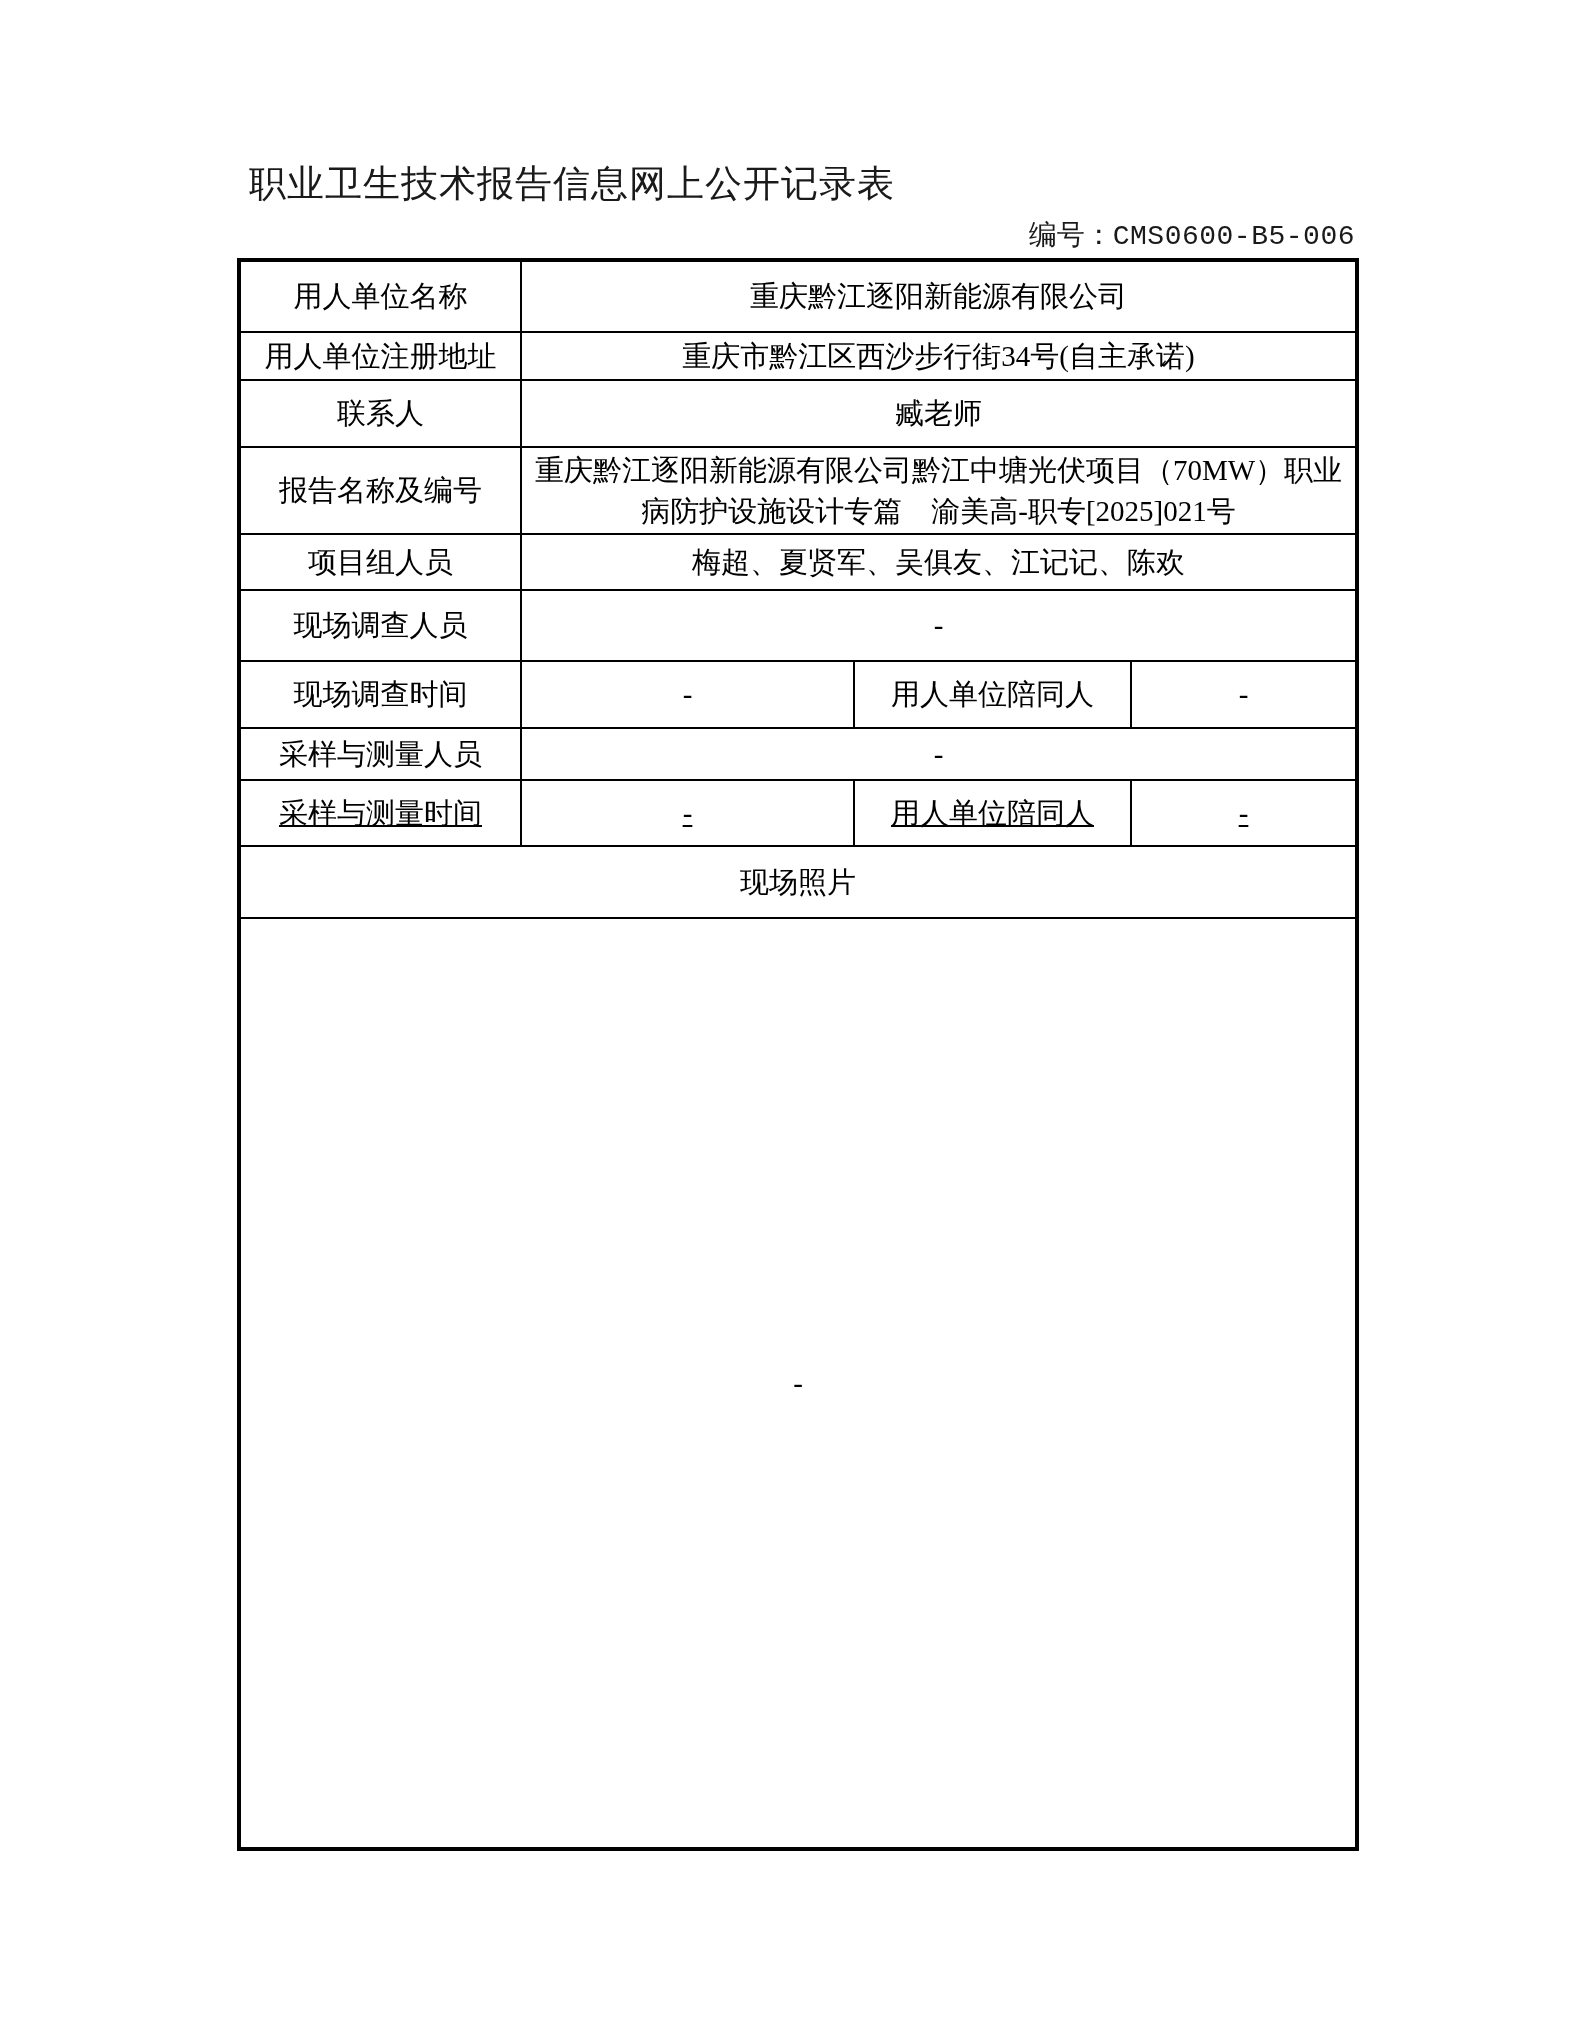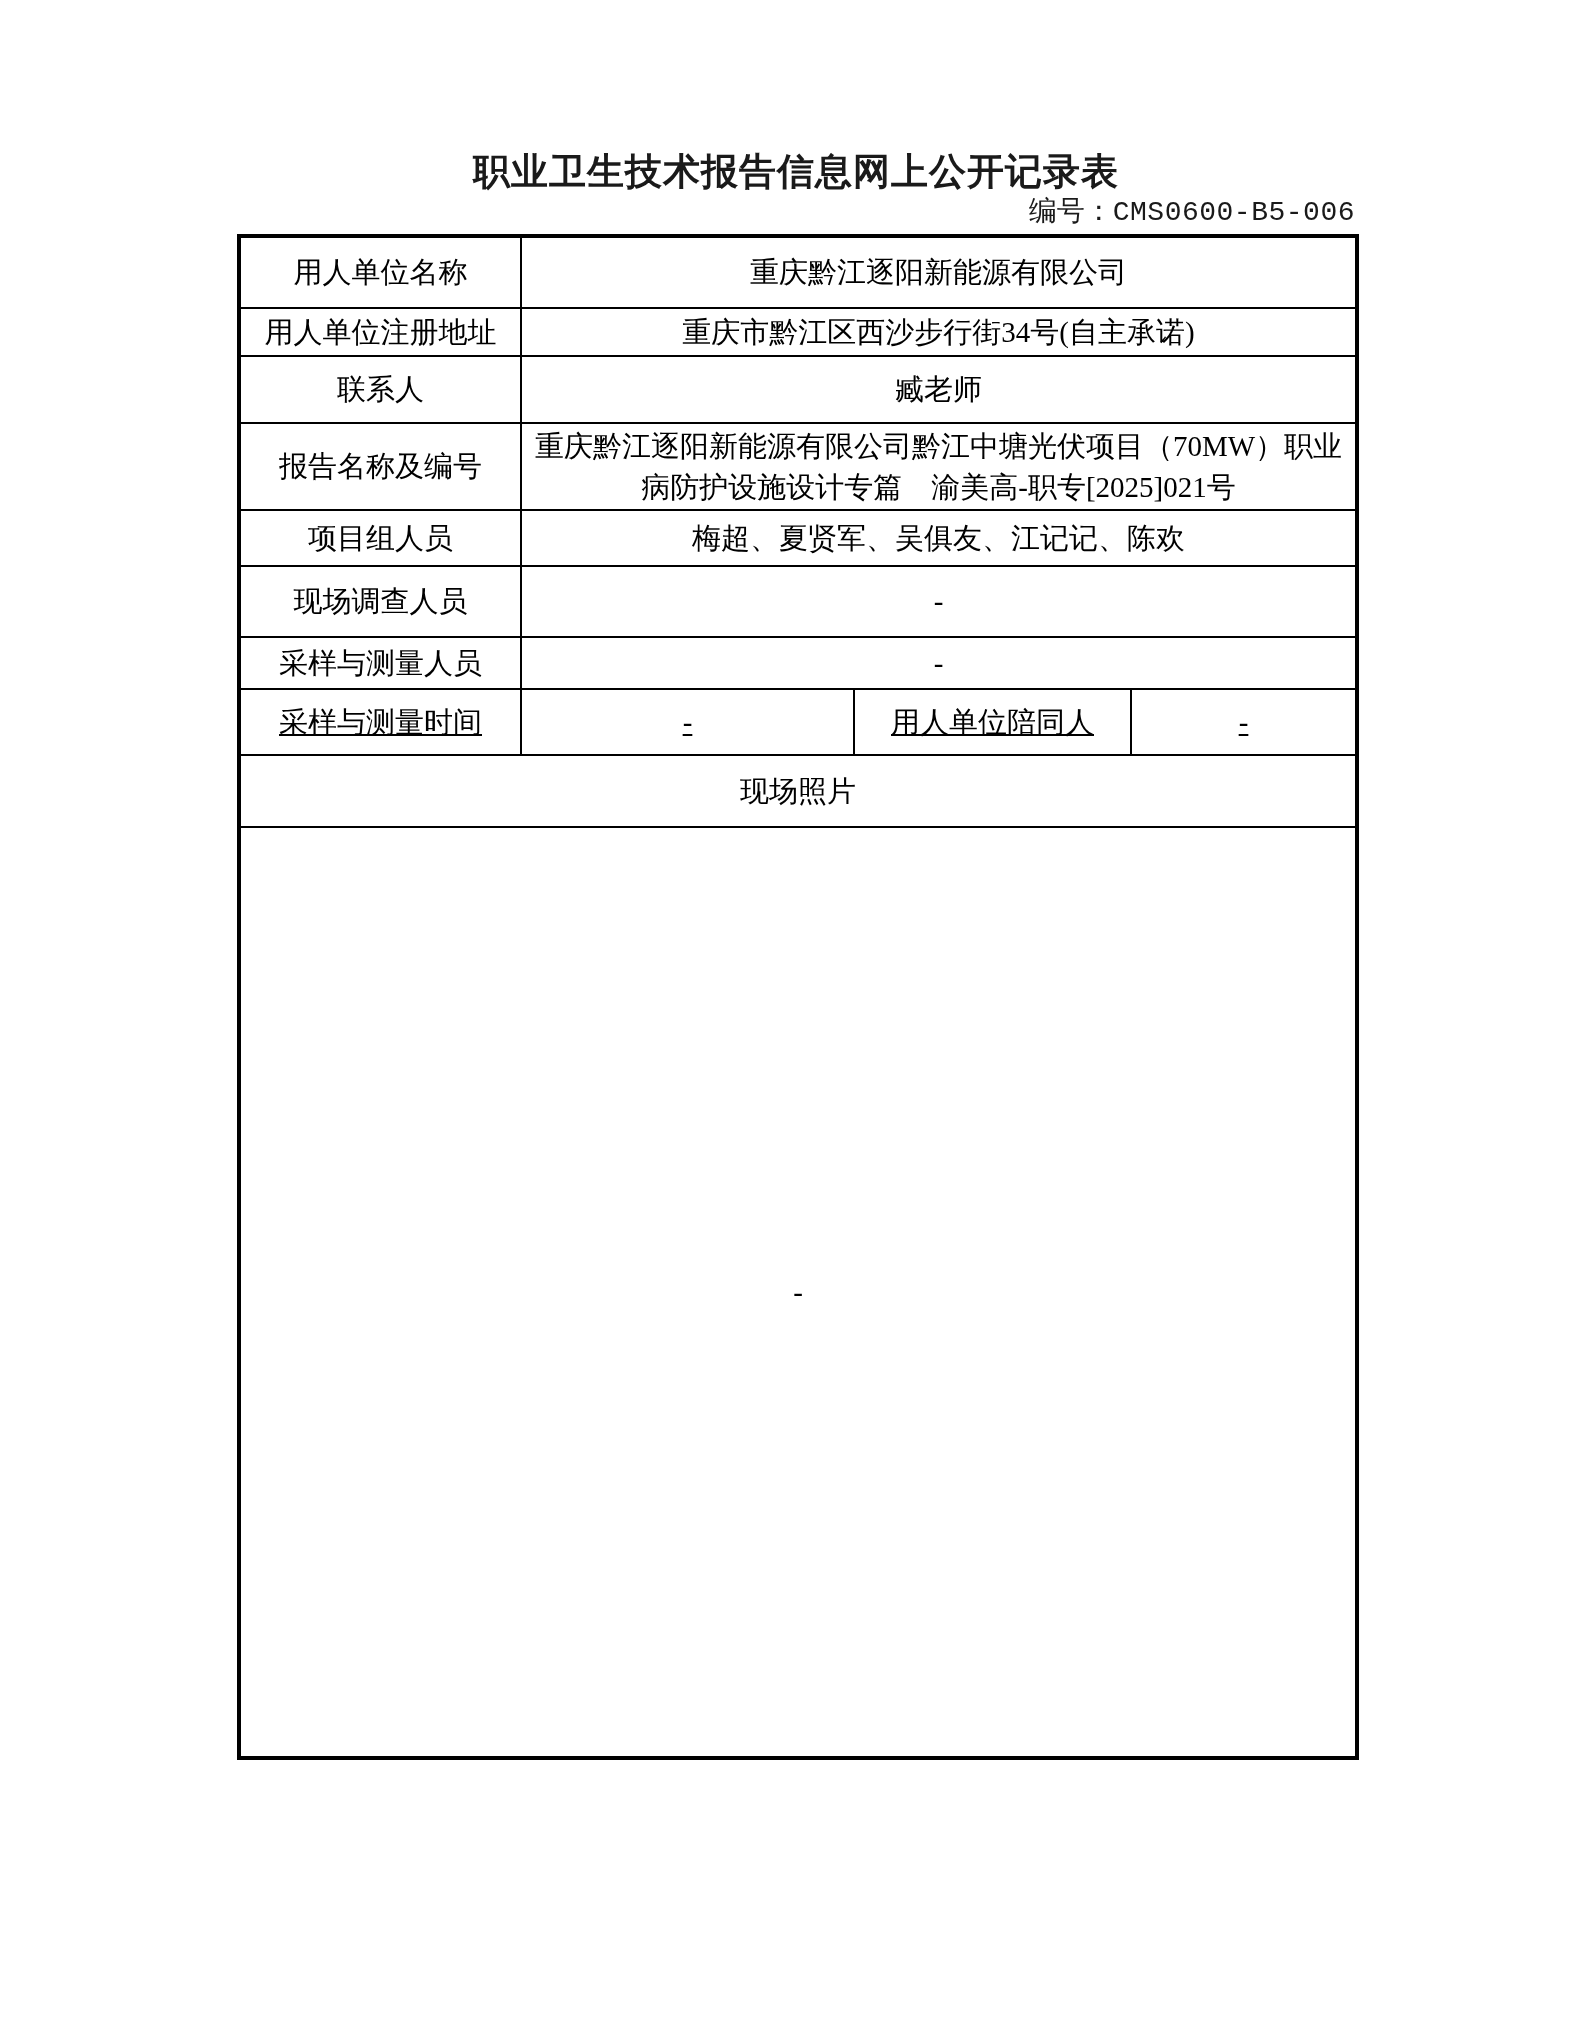--- a/index.html
+++ b/index.html
@@ -13,25 +13,24 @@
     position: relative;
     font-family: "Liberation Serif", "DejaVu Serif", serif;
     color: #000000;
   }
   .doc {
     width: 1118px;
     margin-left: 237px;
     padding-top: 150px;
   }
   .title {
-    margin: 0;
+    margin: 12px;
     font-size: 37px;
     line-height: 44px;
-    font-weight: bold;
-    text-align: center;
+    font-weight: normal;
     letter-spacing: 1px;
     color: #1a1a1a;
   }
   .code-line {
     margin-top: 0;
     margin-bottom: 6px;
     height: 34px;
     line-height: 34px;
     font-size: 28px;
     text-align: right;
@@ -115,20 +114,26 @@
     <tr class="r5">
       <td class="label">项目组人员</td>
       <td class="value" colspan="3">梅超、夏贤军、吴俱友、江记记、陈欢</td>
     </tr>
 
     <tr class="r6">
       <td class="label">现场调查人员</td>
       <td class="value" colspan="3">-</td>
     </tr>
 
+    <tr class="r7">
+      <td class="label">现场调查时间</td>
+      <td class="value">-</td>
+      <td class="label">用人单位陪同人</td>
+      <td class="value">-</td>
+    </tr>
 
     <tr class="r8">
       <td class="label">采样与测量人员</td>
       <td class="value" colspan="3">-</td>
     </tr>
 
     <tr class="r9">
       <td class="label">采样与测量时间</td>
       <td class="value">-</td>
       <td class="label">用人单位陪同人</td>

